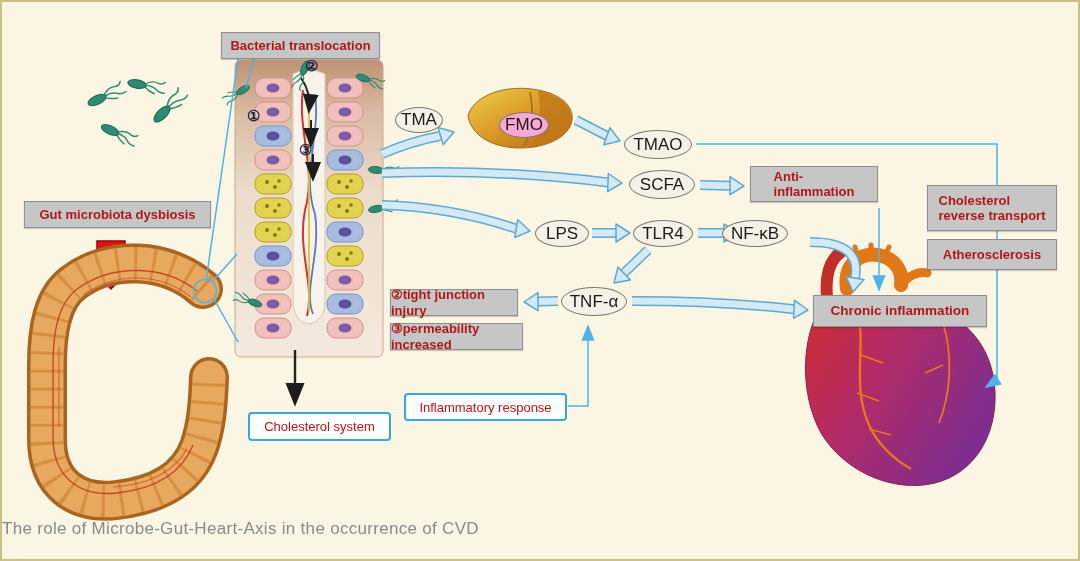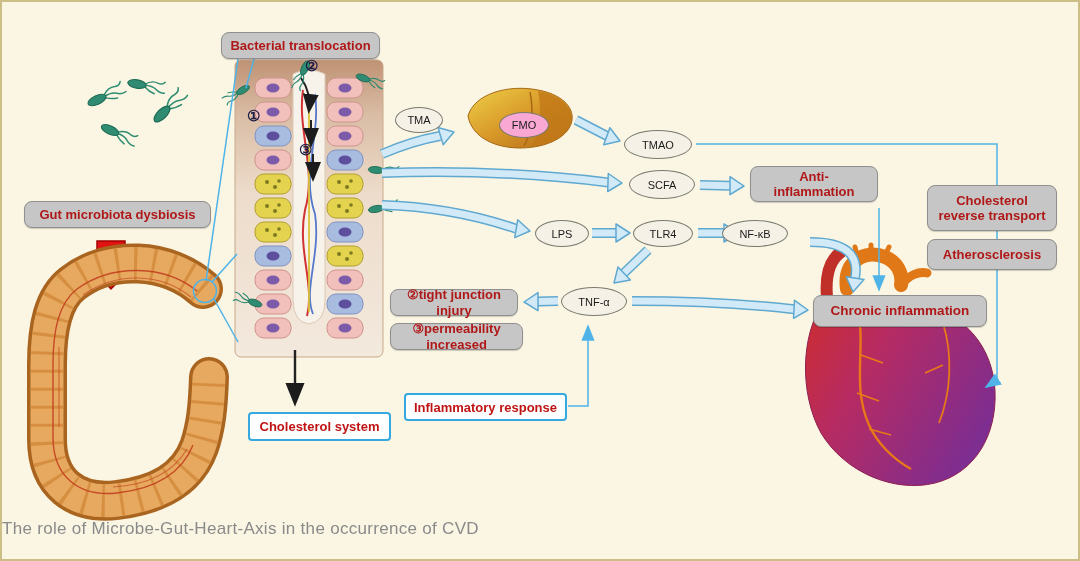--- a/index.html
+++ b/index.html
@@ -1,25 +1,25 @@
 <!DOCTYPE html>
 <html><head>
 <meta charset="utf-8">
 <style>
   *{margin:0;padding:0;box-sizing:border-box}
   body{font-family:"Liberation Sans",sans-serif;background:#ffffff}
   #stage{position:relative;width:1080px;height:561px;background:#FBF6E3;border:2px solid #CBBF87;overflow:hidden}
   #art{position:absolute;left:0;top:0}
-  .gbox{position:absolute;display:flex;align-items:center;justify-content:center;text-align:center;
-        background:#C6C6C6;border:1px solid #8F8F8F;border-radius:8px;color:#B01818;font-weight:bold;
+  .gbox{position:absolute;display:flex;align-items:center;justify-content:center;text-align:left;
+        background:#C6C6C6;border:1px solid #8F8F8F;border-radius:0;color:#B01818;font-weight:bold;
         font-size:13px;line-height:1.18;white-space:pre-line;box-shadow:0 1px 1px rgba(0,0,0,.18)}
   .oval{position:absolute;display:flex;align-items:center;justify-content:center;background:#F5F1E6;
-        border:1px solid #7A7A6E;border-radius:50%;font-size:11px;color:#1a1a1a}
+        border:1px solid #7A7A6E;border-radius:50%;font-size:17px;color:#1a1a1a}
   .wbox{position:absolute;display:flex;align-items:center;justify-content:center;background:#FDFEFE;
-        border:2px solid #35A8DF;border-radius:4px;color:#C01414;font-weight:bold;font-size:13px}
+        border:2px solid #35A8DF;border-radius:4px;color:#C01414;font-weight:normal;font-size:13px}
   .mk{position:absolute;font-size:15px;font-weight:bold;color:#1d1d46}
   #caption{position:absolute;left:0;right:0;top:517px;font-size:17px;color:#8A8A8A;letter-spacing:.3px}
   
   .sho{stroke:#5FA8D0;stroke-width:10;fill:none}
   .shi{stroke:#D2EAF7;stroke-width:7;fill:none}
   .hd{fill:#D2EAF7;stroke:#5FA8D0;stroke-width:1.5;stroke-linejoin:round}
   .tl{stroke:#4FB3E8;stroke-width:1.5;fill:none}
   .flag{stroke:#2F8C72;fill:none;stroke-width:1.3;stroke-linecap:round}
 </style>
 </head>

